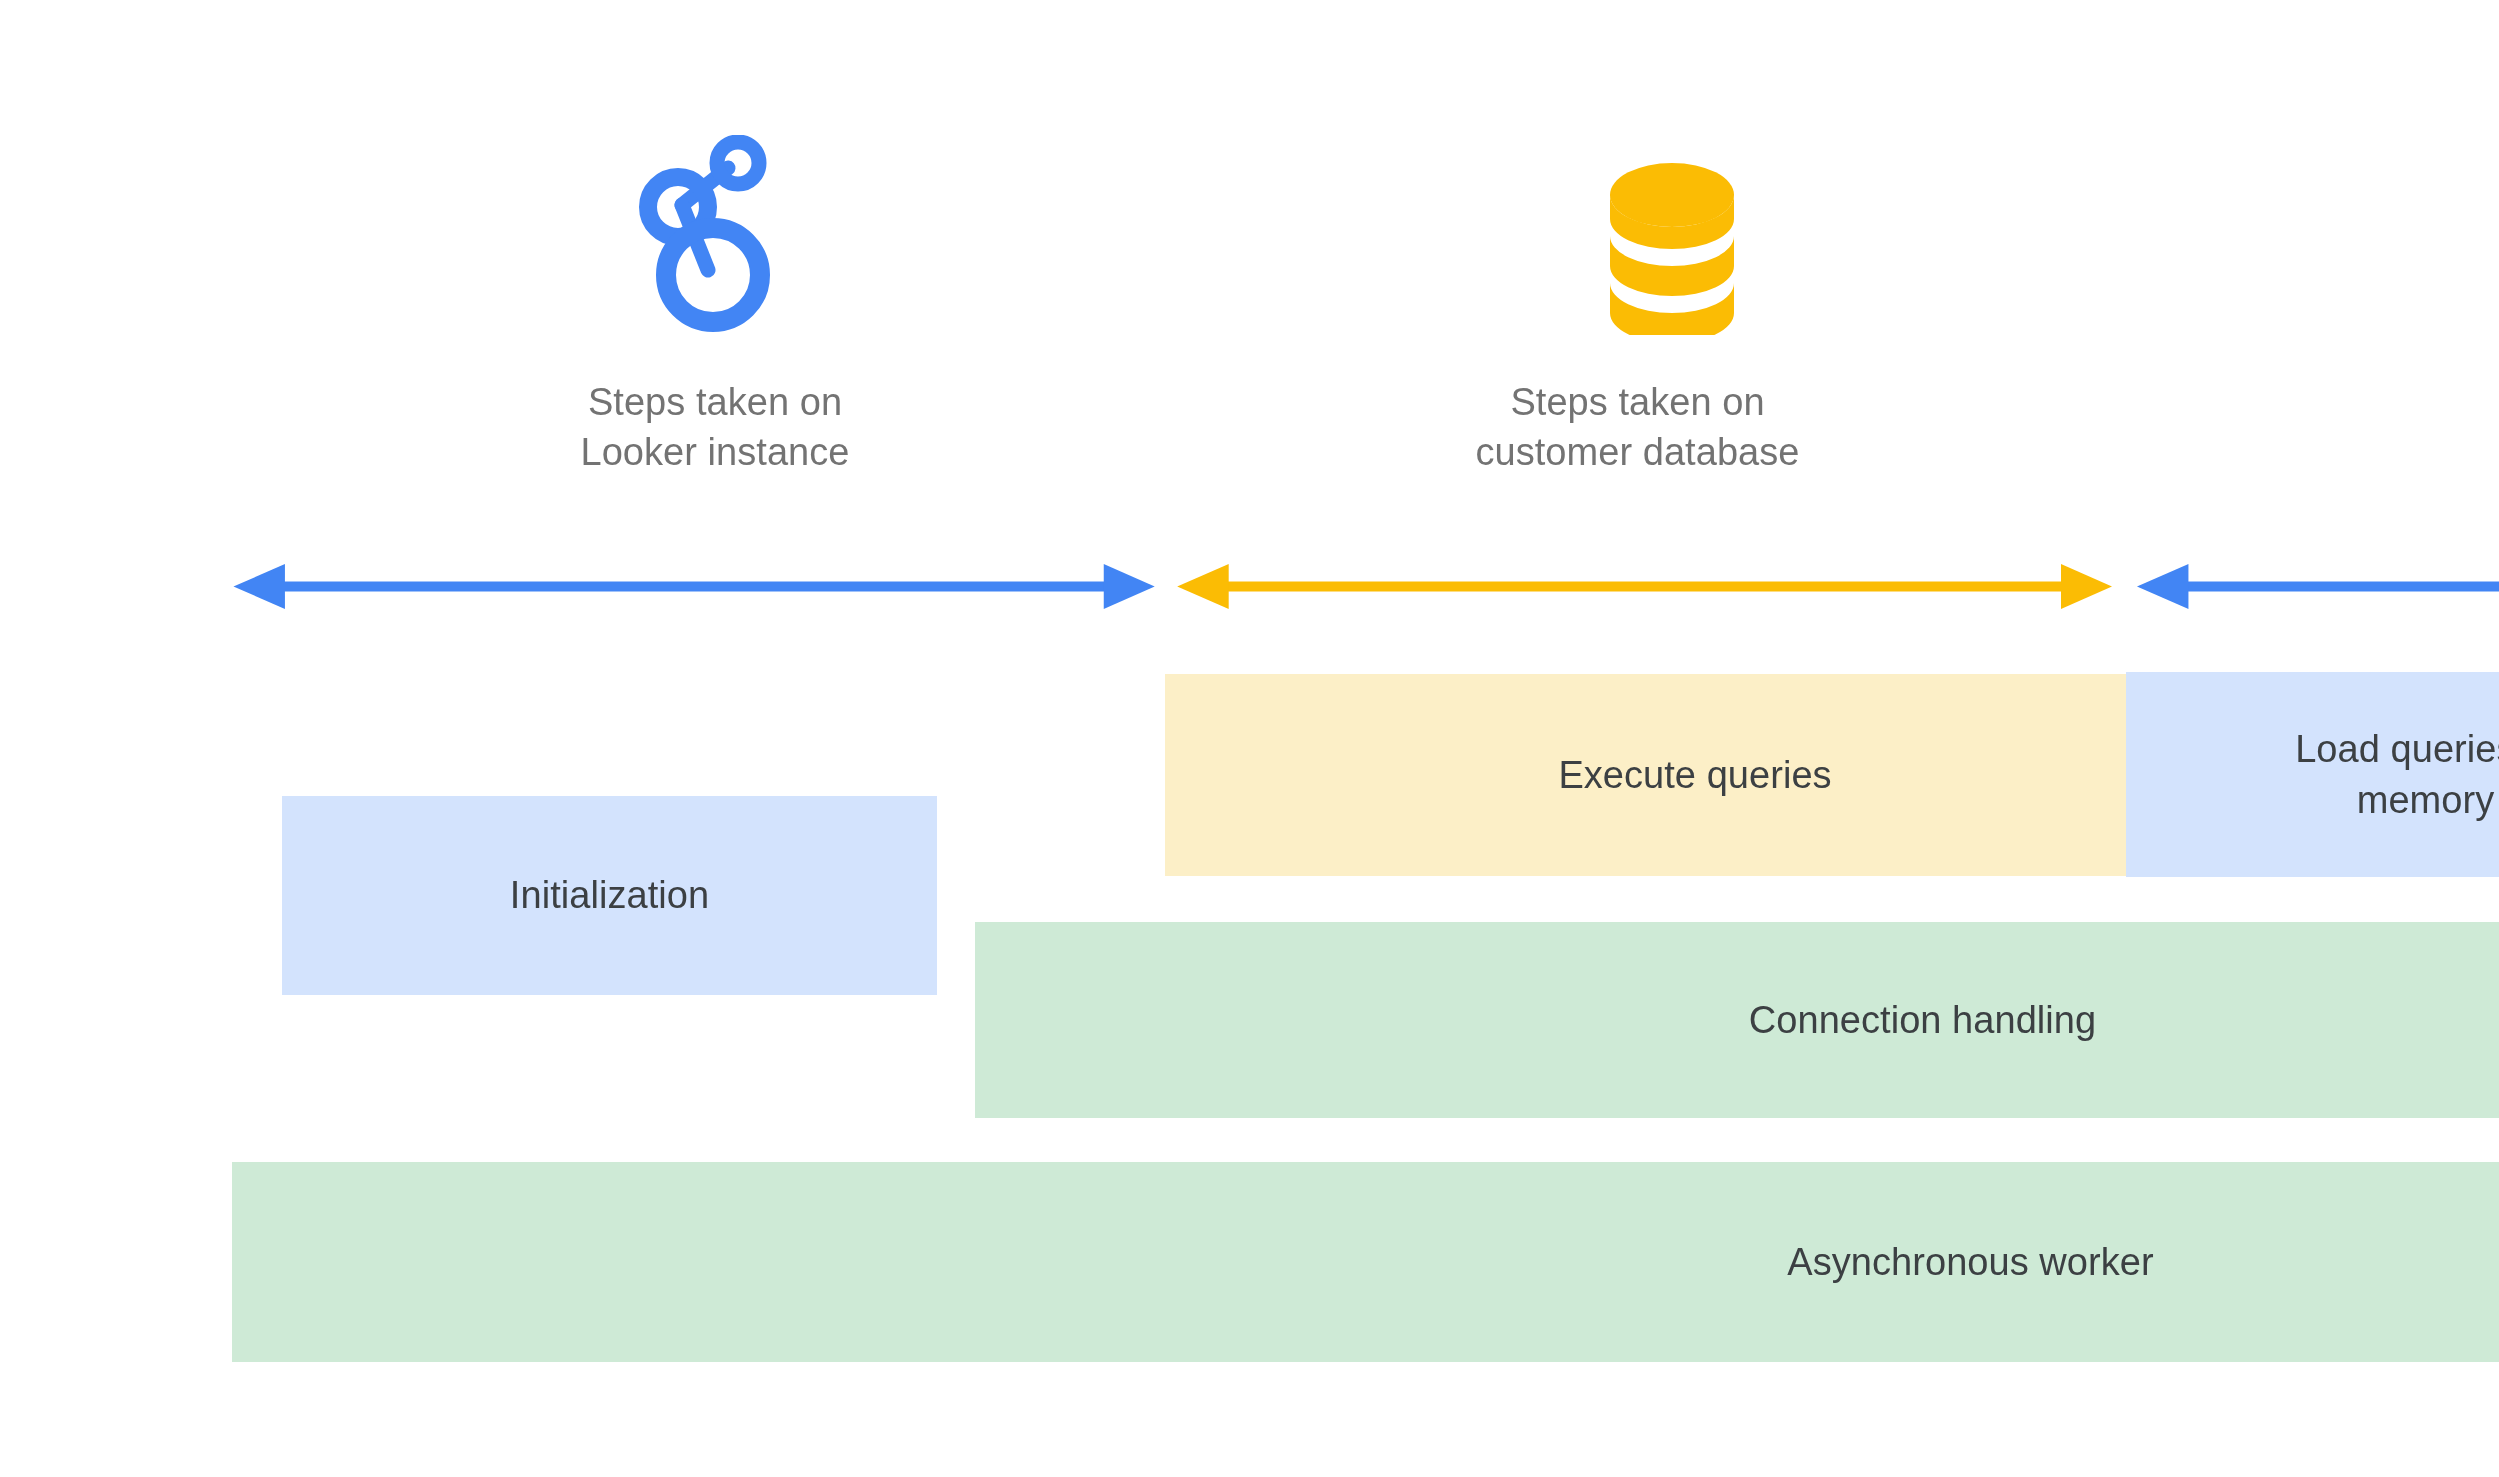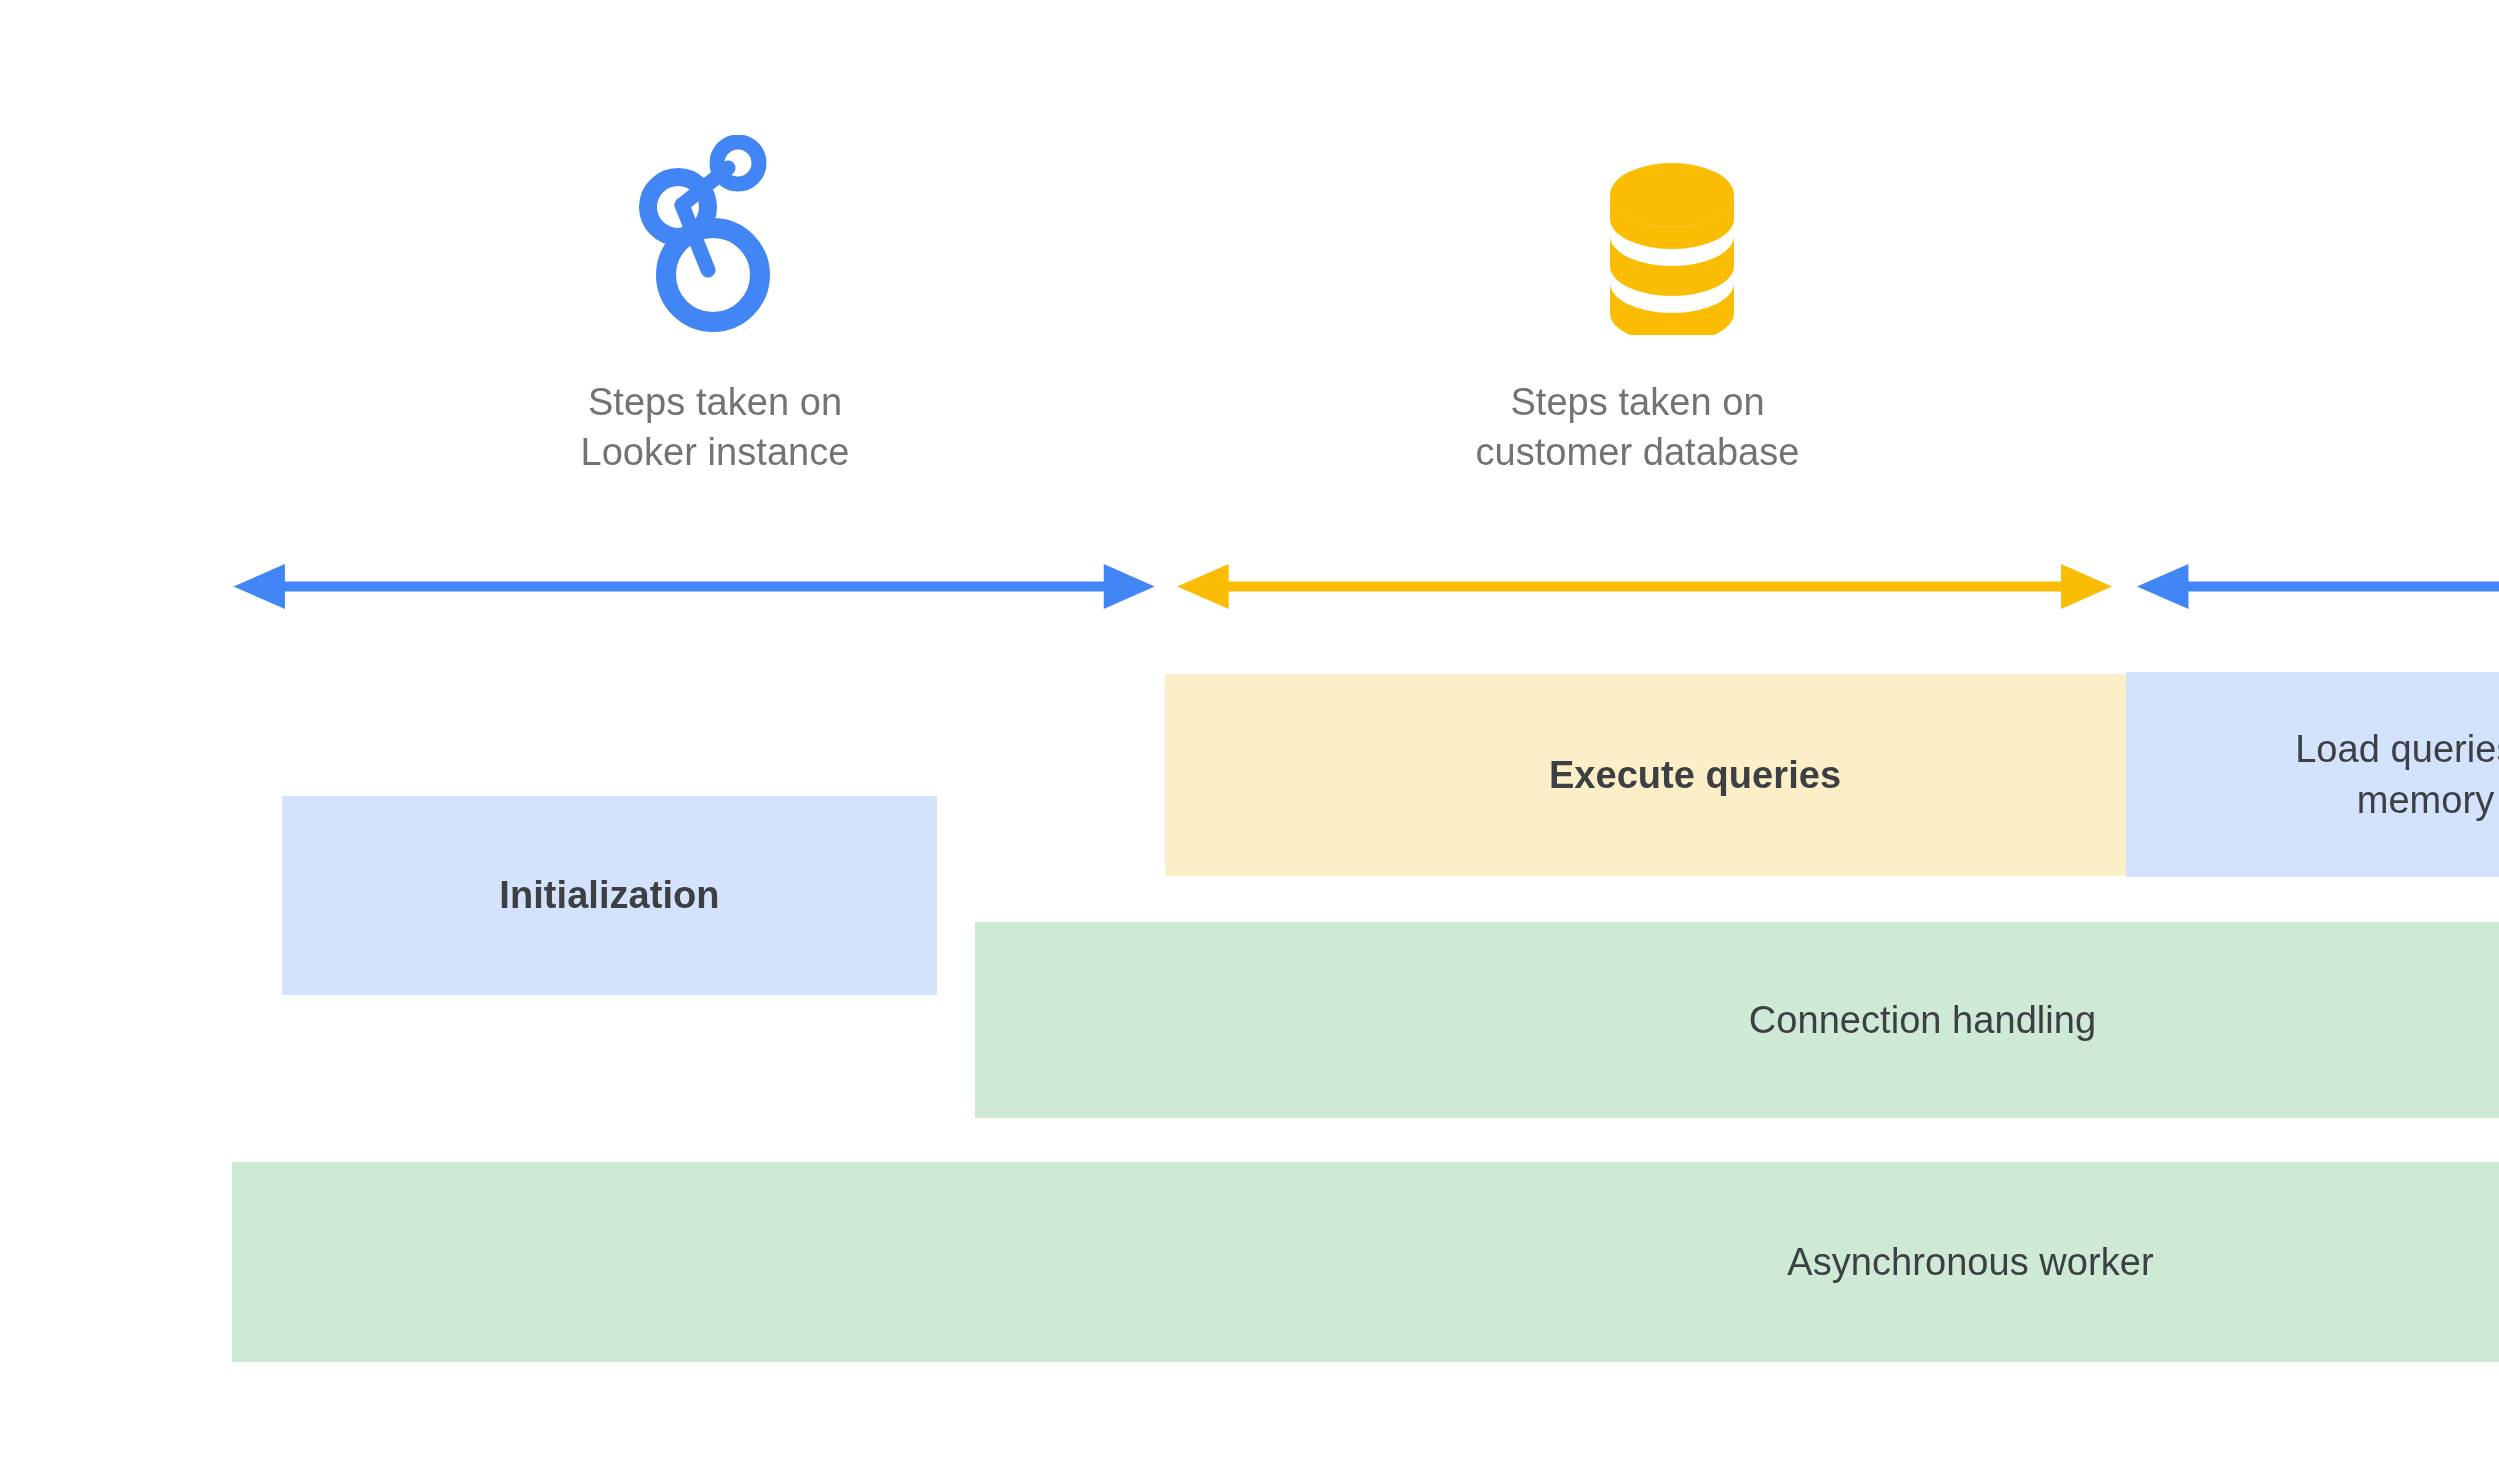--- a/index.html
+++ b/index.html
@@ -68,23 +68,23 @@
     letter-spacing: 0.05px;
     color: #3c4043;
     box-sizing: border-box;
     padding: 0 14px;
     white-space: pre-line;
   }
   .box-blue   { background: #d3e3fd; }
   .box-yellow { background: #fcefc7; }
   .box-green  { background: #ceead6; }
 
-  .box-execute-queries   { left: 1165px; top: 674px; width: 1060px; height: 202px; font-weight: bold; }
+  .box-execute-queries   { left: 1165px; top: 674px; width: 1060px; height: 202px; }
   .box-load-queries      { left: 2126px; top: 672px; width: 599px; height: 205px; }
-  .box-initialization    { left: 282px;  top: 796px; width: 655px; height: 199px; font-weight: bold; }
+  .box-initialization    { left: 282px;  top: 796px; width: 655px; height: 199px; }
   .box-connection        { left: 975px; top: 922px; width: 1895px; height: 196px; }
   .box-async-worker      { left: 232px;  top: 1162px; width: 3477px; height: 200px; }
 </style>
 </head>
 <body>
 
 <div id="diagram">
 
   <div class="icon-wrap icon-looker-left">
     <svg viewBox="0 0 210 200" xmlns="http://www.w3.org/2000/svg" aria-hidden="true">

